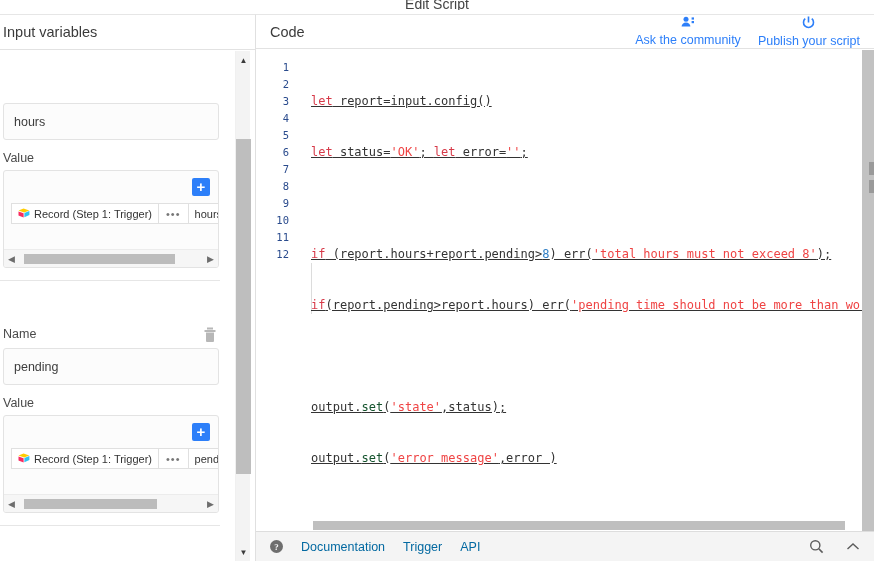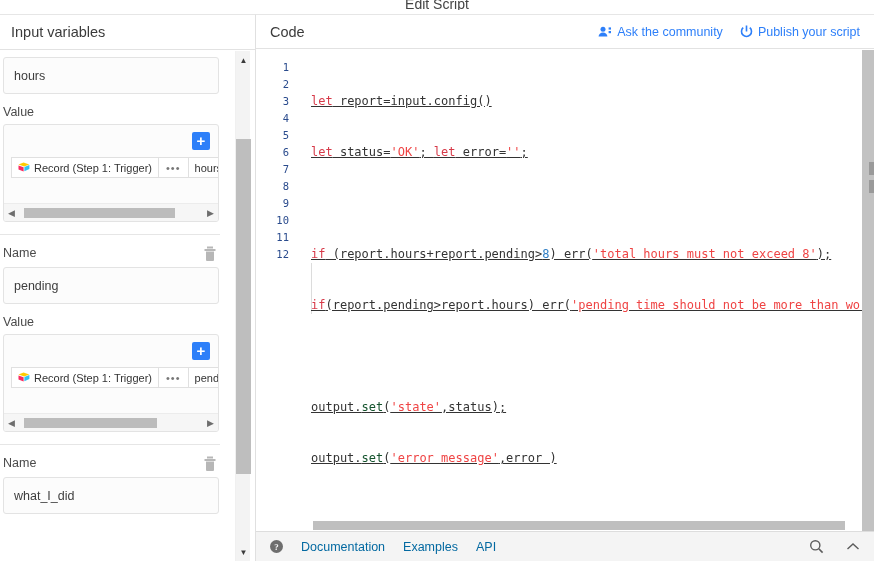--- a/index.html
+++ b/index.html
@@ -34,35 +34,35 @@
     background: #ffffff;
     border-right: 1px solid #e0e0e0;
     border-top: 1px solid #e6e6e6;
   }
   .left-header {
     position: absolute;
     top: 0; left: 0; right: 0;
     height: 35px;
     border-bottom: 1px solid #e2e2e2;
     display: flex; align-items: center;
-    padding-left: 11px;
+    padding-left: 3px;
     background: #fff;
   }
   .left-header-title {
     font-size: 14.5px;
     color: #3b3b3b;
   }
   .left-scrollarea {
     position: absolute;
     top: 36px; left: 0;
     width: 234px; bottom: 0;
     overflow: hidden;
     background: #fff;
   }
-  .var-block { position: relative; padding: 0 14px 0 0; }
+  .var-block { position: relative; padding: 0 14px 0 0; margin-top: 46px; }
   .field-label {
     font-size: 12.5px;
     color: #4a4a4a;
     margin: 11px 0 5px 3px;
     display: block;
   }
   .label-row {
     display: flex; 
     justify-content: space-between;
     margin: 11px 3px 5px 3px;
@@ -201,21 +201,21 @@
     height: 34px;
     border-bottom: 1px solid #e2e2e2;
     display: flex; align-items: center;
     padding: 0 14px 0 14px;
     background: #fff;
   }
   .code-header-title { font-size: 14.5px; color: #3b3b3b; }
   .header-actions { margin-left: auto; display: flex; align-items: center; gap: 17px; }
   .header-link {
     display: flex; align-items: center; gap: 5px;
-    color: #2d7ff9; font-size: 12.5px; cursor: pointer;
+    color: #2d7ff9; font-size: 12.5px; cursor: pointer; flex-direction: column;
   }
   .header-link svg { display: block; }
 
   .editor {
     position: absolute;
     top: 35px; left: 0; right: 12px; bottom: 30px;
     background: #fff;
     overflow: hidden;
   }
   .gutter {
@@ -479,21 +479,21 @@
     </div>
 
     <div class="code-vbar">
       <div class="code-vbar-mark" style="top:112px"></div>
       <div class="code-vbar-mark" style="top:130px"></div>
     </div>
 
     <div class="bottom-bar">
       <div class="help-icon">?</div>
       <span class="bottom-link">Documentation</span>
-      <span class="bottom-link">Examples</span>
+      <span class="bottom-link">Trigger</span>
       <span class="bottom-link">API</span>
       <div class="bottom-right">
         <span class="bottom-icon">
           <svg width="15" height="15" viewBox="0 0 15 15">
             <circle cx="6.3" cy="6.3" r="4.6" fill="none" stroke="#5c5c5c" stroke-width="1.4"></circle>
             <line x1="9.8" y1="9.8" x2="13.6" y2="13.6" stroke="#5c5c5c" stroke-width="1.6"></line>
           </svg>
         </span>
         <span class="bottom-icon">
           <svg width="14" height="10" viewBox="0 0 14 10">

